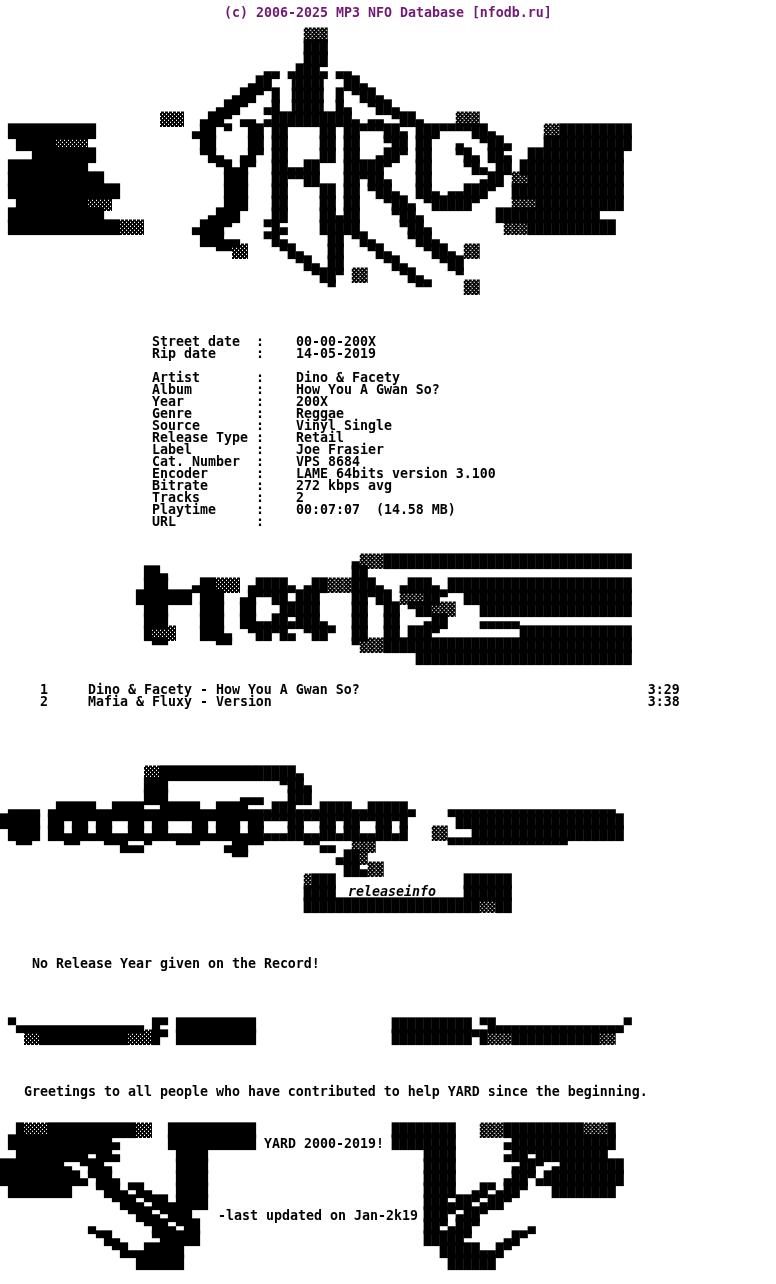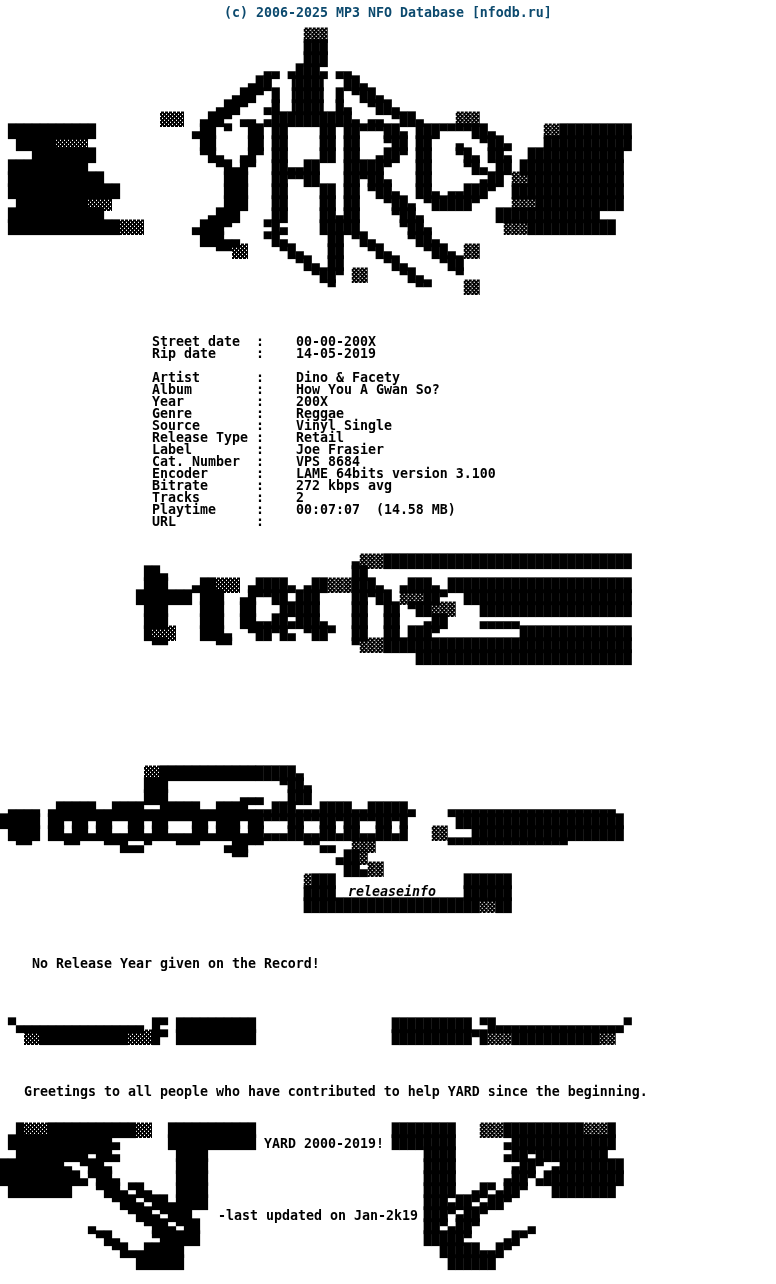--- a/index.html
+++ b/index.html
@@ -22,21 +22,21 @@
   #dedic1{position:absolute;top:1066px;left:16px;}
   #dedic2{position:absolute;top:1086px;left:24px;}
   #yardyears{position:absolute;top:1138px;left:264px;}
   #lastupd{position:absolute;top:1210px;left:218px;}
 </style>
 </head>
 <body>
 
 <div id="nfo-page" style="background: rgb(255, 255, 255);">
 
-  <div id="banner" class="t" style="color: #0c4a6e; text-align: right;">(c) 2006-2025 MP3 NFO Database [nfodb.ru]</div>
+  <div id="banner" class="t" style="color: #701a75; text-align: right;">(c) 2006-2025 MP3 NFO Database [nfodb.ru]</div>
 
   <pre id="yard-art" class="abs art">                                      ▓▓▓                                                        
                                       ███                                                        
                                       ███                                                        
                                  ▄▄ ▄███▄ ▄▄                                                     
                                ▄██  ▐███▌  ██▄                                                   
                              ▄██▀ █ ▐███▌ █ ▀██▄                                                 
                            ▄██▀  ▄█ ▐███▌ █▄  ▀██▄                                               
                     ▓▓▓  ▄██▀ ▄▄ ▄██████████▄ ▄▄ ▀██▄    ▓▓▓                                     
  ███████████            ▄██ ▀  ██ ██    ██ ██▀▀▀██▄ ███▀▀▀▀██▄      ▓▓█████████                  
@@ -74,20 +74,22 @@
   <pre id="tracks-art" class="abs art">                                            ▄▓▓▓███████████████████████████████                  
                   ██▄                       ██                                                   
                   ███   ▄██▓▓▓ ▄████▄ ▄██▓▓▓███▄  ▄███▄ ███████████████████████                  
                  ███████ ███  ▄█▀▀██ ███    ██▀██ ▓▓▓██▀  █████████████████████                  
                   ███    ███  ██   █████    ██  ██ ▀██▓▓▓   ███████████████████                  
                   ███    ███  ██▄▄██▄███▄   ██  ██   ▄██    ▄▄▄▄▄                                
                   █▓▓▓   ███▄  ▀██▀█▄ ▀██▀  ██  ██ ███▀          ██████████████                  
                    ▀▀      ▀▀               ▀▓▓▓███████████████████████████████                  
                                                     ███████████████████████████                  </pre>
 
+  <pre id="tracklist">     1     Dino &amp; Facety - How You A Gwan So?                                    3:29
+     2     Mafia &amp; Fluxy - Version                                               3:38</pre>
 
   <pre id="release-art" class="abs art">                  ▓▓█████████████████▄                                                           
                   ███              ▀██▄                                                          
                   ███         ▄▄▄   ███                                                          
  ▄▄▄▄ ▄█████▄▄████▄▄█████▄▄████▄▄▄███▄▄▄████▄▄█████▄    ▄▄▄▄▄▄▄▄▄▄▄▄▄▄▄▄▄▄▄▄▄                    
 █████ ██▀██▀██▀▀██▀██▀▀▀██▀███▀██▀▀▀██▀▀██▀██▀▀██▀█      █████████████████████                   
  ████ ██▄██▄██▄▄██▄██▄▄▄██▄███▄██▄▄▄██▄▄██▄██▄▄██▄█   ▓▓   ███████████████████                   
   ▀▀    ▀▀   ▀▀█▄▄▀   ▀▀▀   ▄██▀▀     ▀▀▄▄  ▓▓▓         ▀▀▀▀▀▀▀▀▀▀▀▀▀▀▀                          
                              ▀▀           ▄██▓                                                   
                                            ██▄▓▓                                                 

